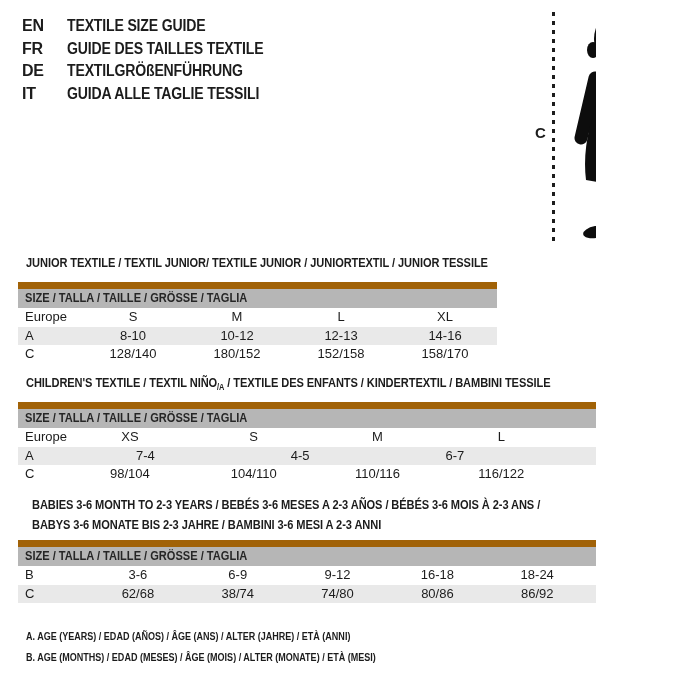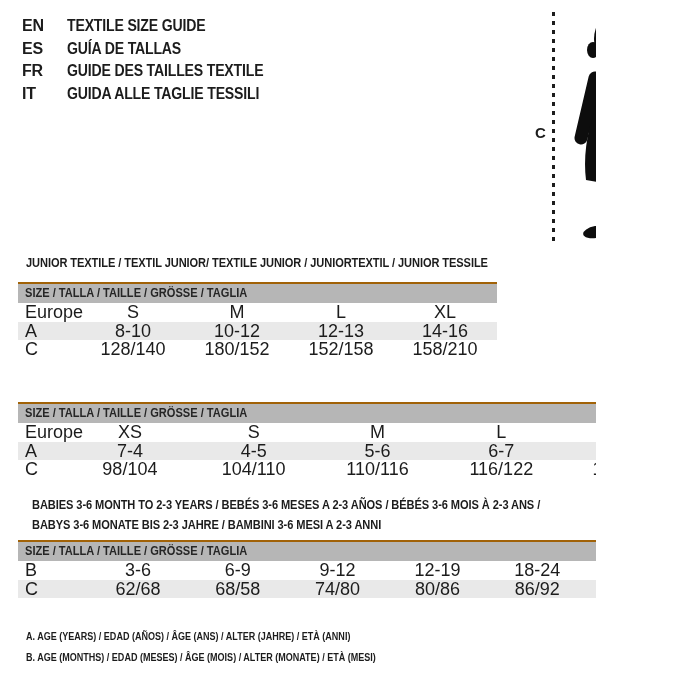--- a/index.html
+++ b/index.html
@@ -21,23 +21,23 @@
     background:repeating-linear-gradient(to bottom,#1c1c1c 0 4px,transparent 4px 9px);}
   .measure-label{position:absolute;left:535px;top:124px;font-size:15px;font-weight:700;}
   .silhouette{position:absolute;left:565px;top:8px;}
 
   
   .sec-heading{position:absolute;font-weight:700;font-size:13.5px;line-height:20px;letter-spacing:-.1px;}
   .sub{font-size:9px;vertical-align:-3px;}
 
   
   .sg-table{position:absolute;}
-  .size-bar{height:19px;background:#b6b6b6;border-top:2px solid #a16207;line-height:18px;
+  .size-bar{height:19px;background:#b6b6b6;border-top:7px solid #a16207;line-height:18px;
     padding-left:7px;font-size:13.5px;font-weight:700;color:#262626;}
-  .t-row{display:flex;height:18.5px;line-height:18.5px;font-size:18px;}
+  .t-row{display:flex;height:18.5px;line-height:18.5px;font-size:13px;}
   .t-row.shaded{background:#e9e9e9;}
   .t-label{padding-left:7px;box-sizing:border-box;flex:0 0 auto;}
   .t1 .t-label{width:63px;}
   .t2 .t-label{width:50px;}
   .t3 .t-label{width:70px;}
   .t-cell{flex:1 1 0;text-align:center;}
 
   
   .notes{position:absolute;left:26px;top:626px;}
   .note-line{font-weight:700;font-size:11px;line-height:21px;}
@@ -46,26 +46,26 @@
 <body>
 
 <div class="canvas">
 
   <div class="lang-list">
     <div class="lang-row">
       <span class="lang-code">EN</span>
       <span class="condA">TEXTILE SIZE GUIDE</span>
     </div>
     <div class="lang-row">
-      <span class="lang-code">ES</span>
-      <span class="condA">GUÍA DE TALLAS</span>
-    </div>
-    <div class="lang-row">
       <span class="lang-code">FR</span>
       <span class="condA">GUIDE DES TAILLES TEXTILE</span>
+    </div>
+    <div class="lang-row">
+      <span class="lang-code">DE</span>
+      <span class="condA">TEXTILGRÖßENFÜHRUNG</span>
     </div>
     <div class="lang-row">
       <span class="lang-code">IT</span>
       <span class="condA">GUIDA ALLE TAGLIE TESSILI</span>
     </div>
   </div>
 
   <div class="measure-line"></div>
   <div class="measure-label">C</div>
   <svg class="silhouette" width="100" height="238" viewBox="0 0 100 238" aria-hidden="true">
@@ -105,41 +105,45 @@
       <span class="t-cell">8-10</span>
       <span class="t-cell">10-12</span>
       <span class="t-cell">12-13</span>
       <span class="t-cell">14-16</span>
     </div>
     <div class="t-row">
       <span class="t-label">C</span>
       <span class="t-cell">128/140</span>
       <span class="t-cell">180/152</span>
       <span class="t-cell">152/158</span>
-      <span class="t-cell">158/210</span>
-    </div>
-  </div>
-
+      <span class="t-cell">158/170</span>
+    </div>
+  </div>
+
+  <div class="sec-heading" style="left:26px;top:373px;">
+    <span class="condB">
+      <span>CHILDREN'S TEXTILE / TEXTIL NIÑO</span><span class="sub">/A</span><span> / TEXTILE DES ENFANTS / KINDERTEXTIL / BAMBINI TESSILE</span>
+    </span>
+  </div>
   <div class="sg-table t2" style="left:18px;top:402px;width:669px;">
     <div class="size-bar">
       <span class="condB">SIZE / TALLA / TAILLE / GRÖSSE / TAGLIA</span>
     </div>
     <div class="t-row">
       <span class="t-label">Europe</span>
       <span class="t-cell">XS</span>
       <span class="t-cell">S</span>
       <span class="t-cell">M</span>
       <span class="t-cell">L</span>
       <span class="t-cell">XL</span>
     </div>
     <div class="t-row shaded">
       <span class="t-label">A</span>
       <span class="t-cell">7-4</span>
       <span class="t-cell">4-5</span>
-      <span class="t-cell">5-6</span>
       <span class="t-cell">6-7</span>
       <span class="t-cell">7-8</span>
     </div>
     <div class="t-row">
       <span class="t-label">C</span>
       <span class="t-cell">98/104</span>
       <span class="t-cell">104/110</span>
       <span class="t-cell">110/116</span>
       <span class="t-cell">116/122</span>
       <span class="t-cell">122/128</span>
@@ -160,28 +164,28 @@
   </div>
   <div class="sg-table t3" style="left:18px;top:540px;width:669px;">
     <div class="size-bar">
       <span class="condB">SIZE / TALLA / TAILLE / GRÖSSE / TAGLIA</span>
     </div>
     <div class="t-row">
       <span class="t-label">B</span>
       <span class="t-cell">3-6</span>
       <span class="t-cell">6-9</span>
       <span class="t-cell">9-12</span>
-      <span class="t-cell">12-19</span>
+      <span class="t-cell">16-18</span>
       <span class="t-cell">18-24</span>
       <span class="t-cell">24-36</span>
     </div>
     <div class="t-row shaded">
       <span class="t-label">C</span>
       <span class="t-cell">62/68</span>
-      <span class="t-cell">68/58</span>
+      <span class="t-cell">38/74</span>
       <span class="t-cell">74/80</span>
       <span class="t-cell">80/86</span>
       <span class="t-cell">86/92</span>
       <span class="t-cell">92/98</span>
     </div>
   </div>
 
   <div class="notes">
     <div class="note-line">
       <span class="condB">A. AGE (YEARS) / EDAD (AÑOS) / ÂGE (ANS) / ALTER (JAHRE) / ETÀ (ANNI)</span>

